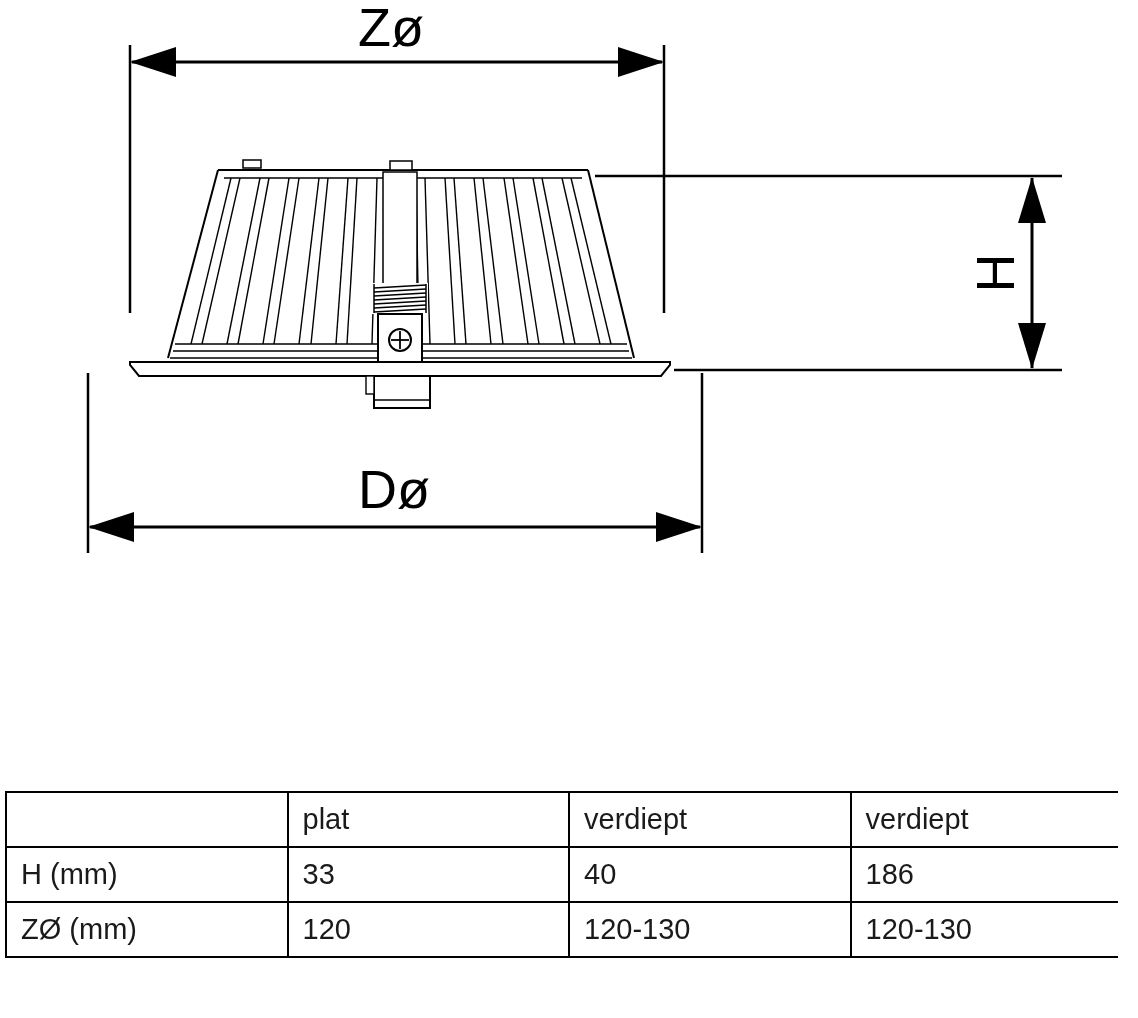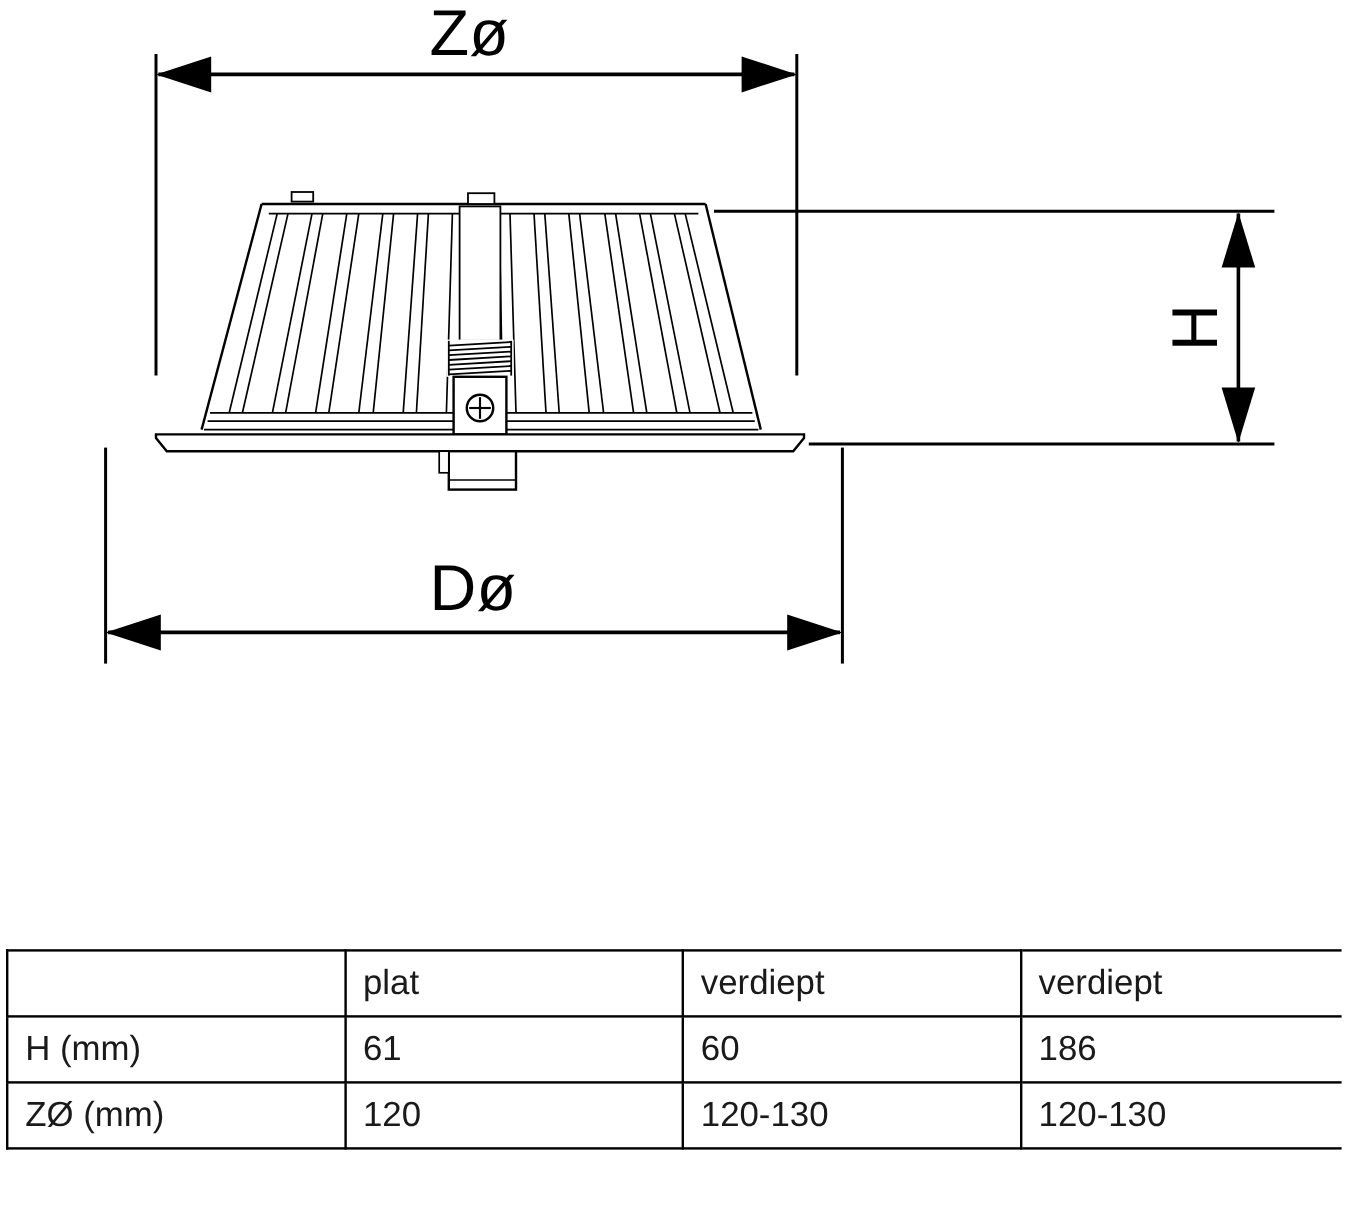--- a/index.html
+++ b/index.html
@@ -158,22 +158,22 @@
       <tr>
         <th></th>
         <th>plat</th>
         <th>verdiept</th>
         <th>verdiept</th>
       </tr>
     </thead>
     <tbody>
       <tr>
         <td>H (mm)</td>
-        <td>61</td>
-        <td>60</td>
+        <td>33</td>
+        <td>40</td>
         <td>186</td>
       </tr>
       <tr>
         <td>ZØ (mm)</td>
         <td>120</td>
         <td>120-130</td>
         <td>120-130</td>
       </tr>
     </tbody>
   </table>

